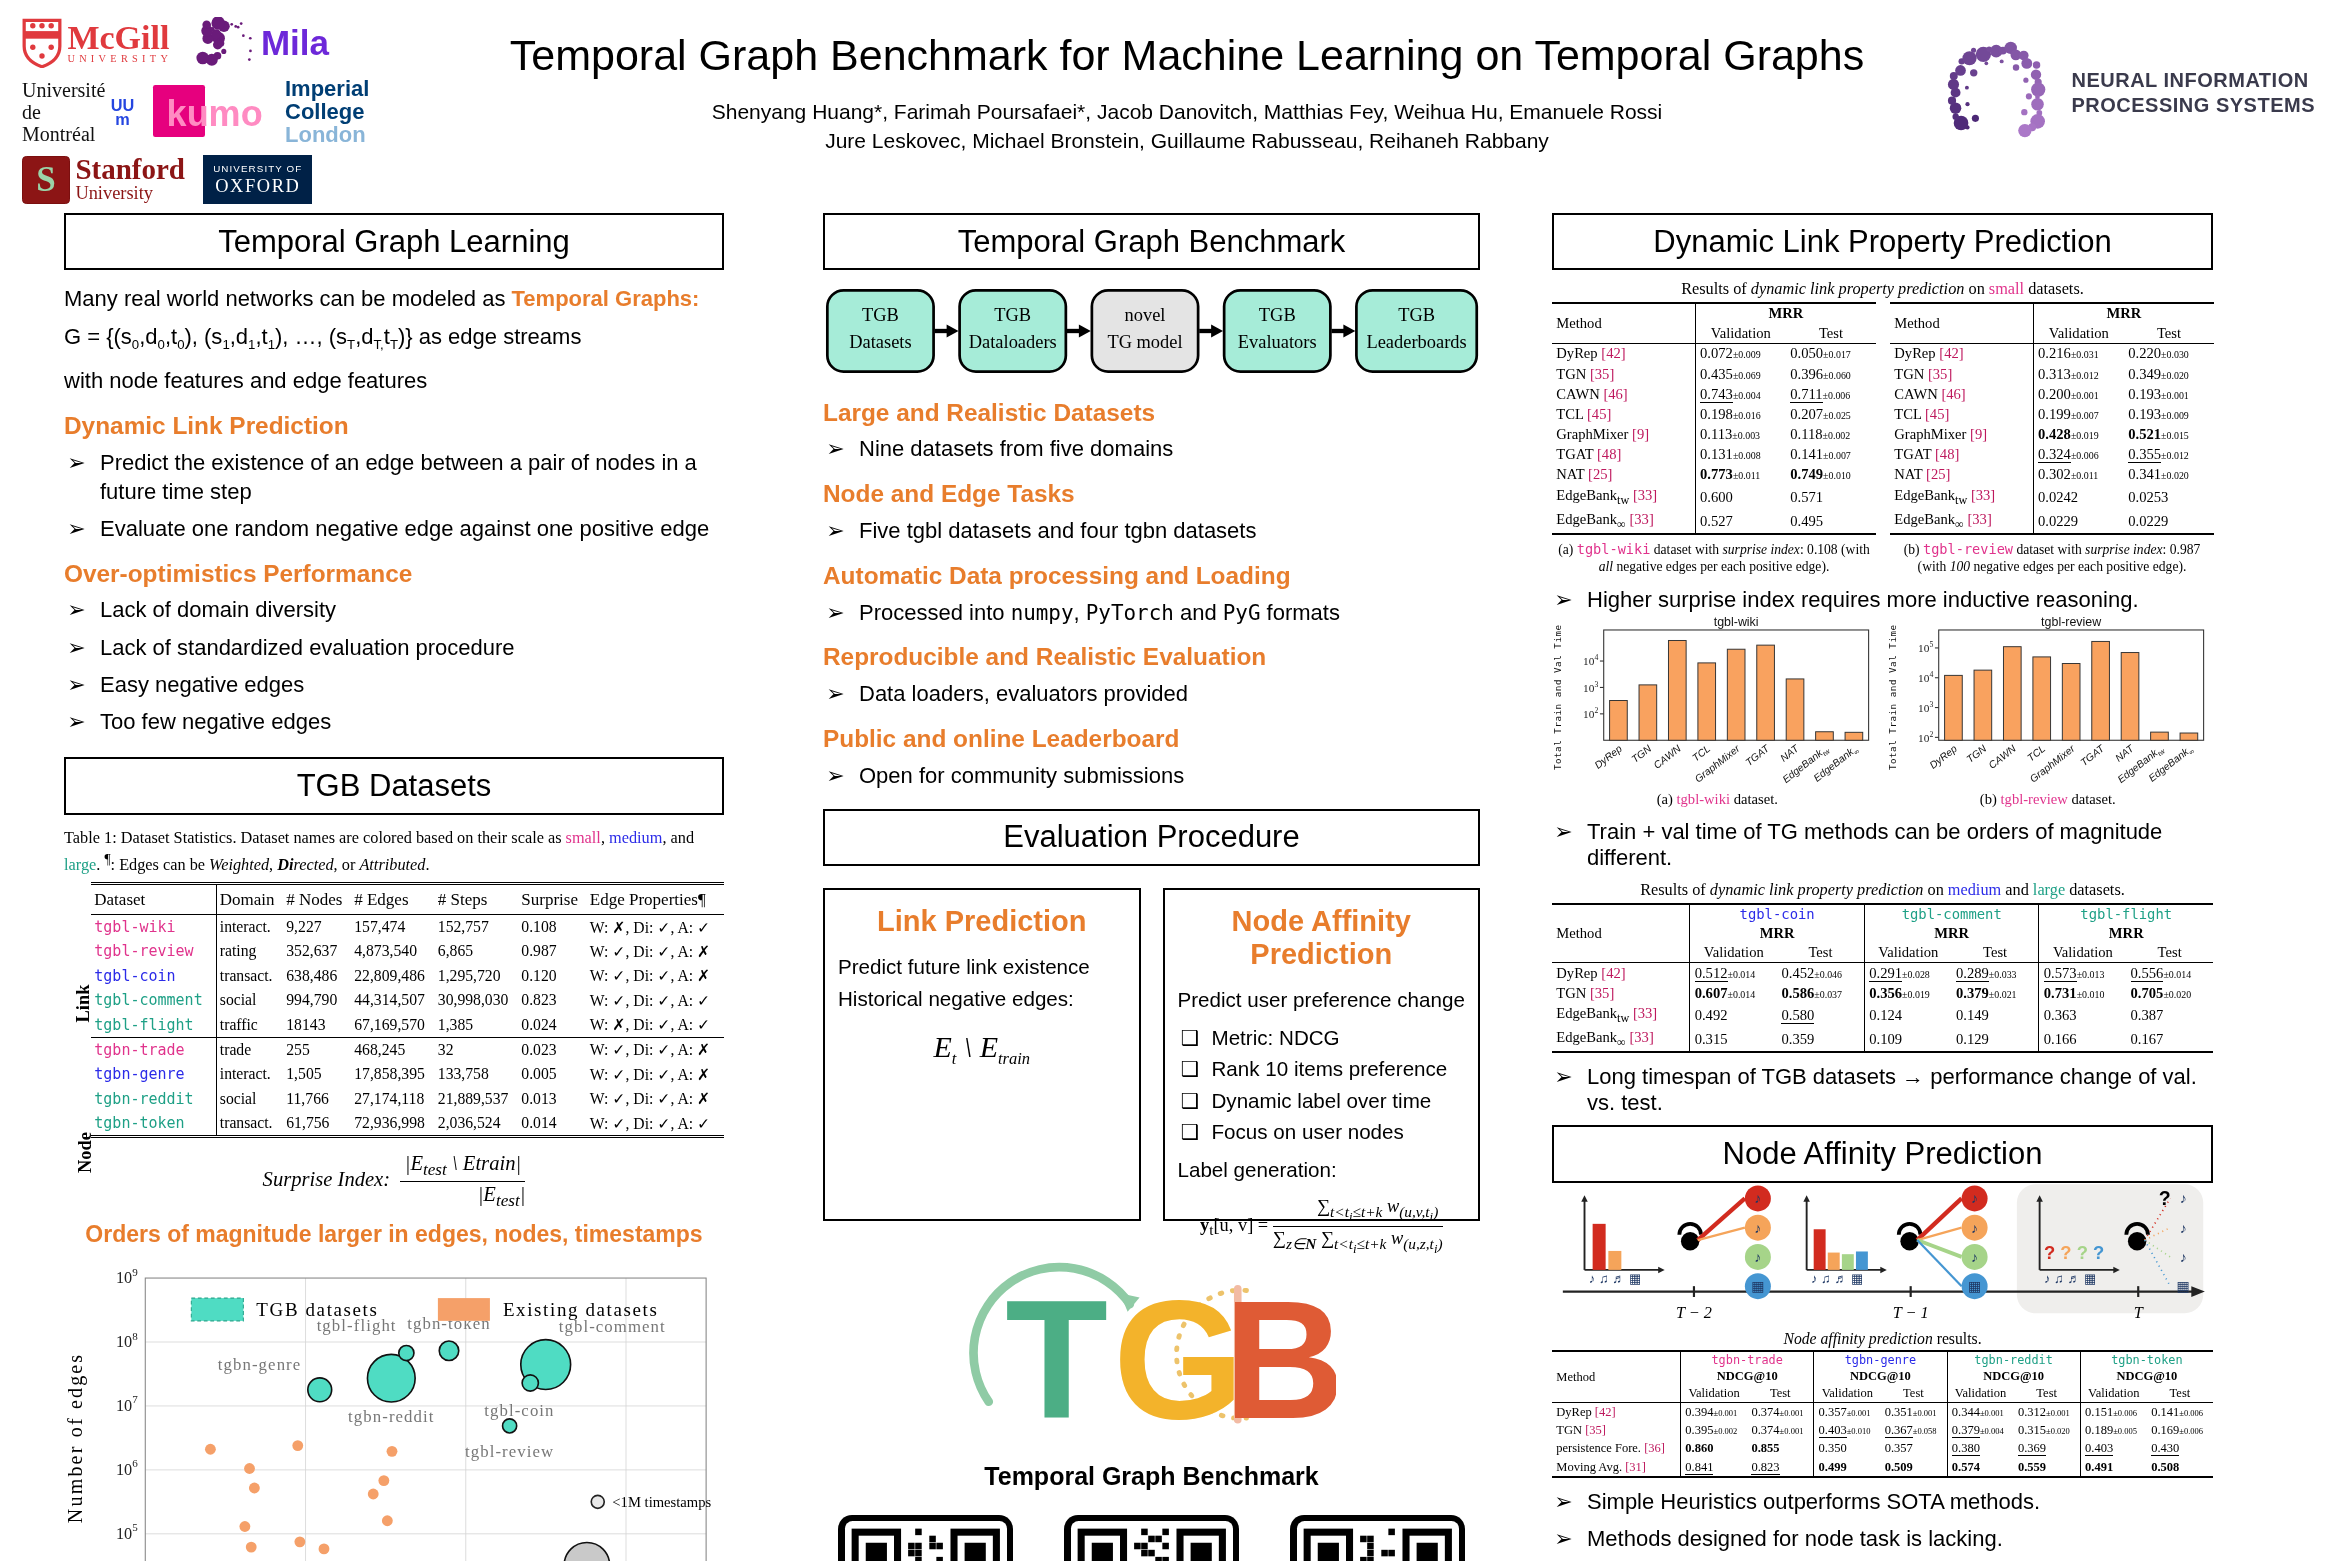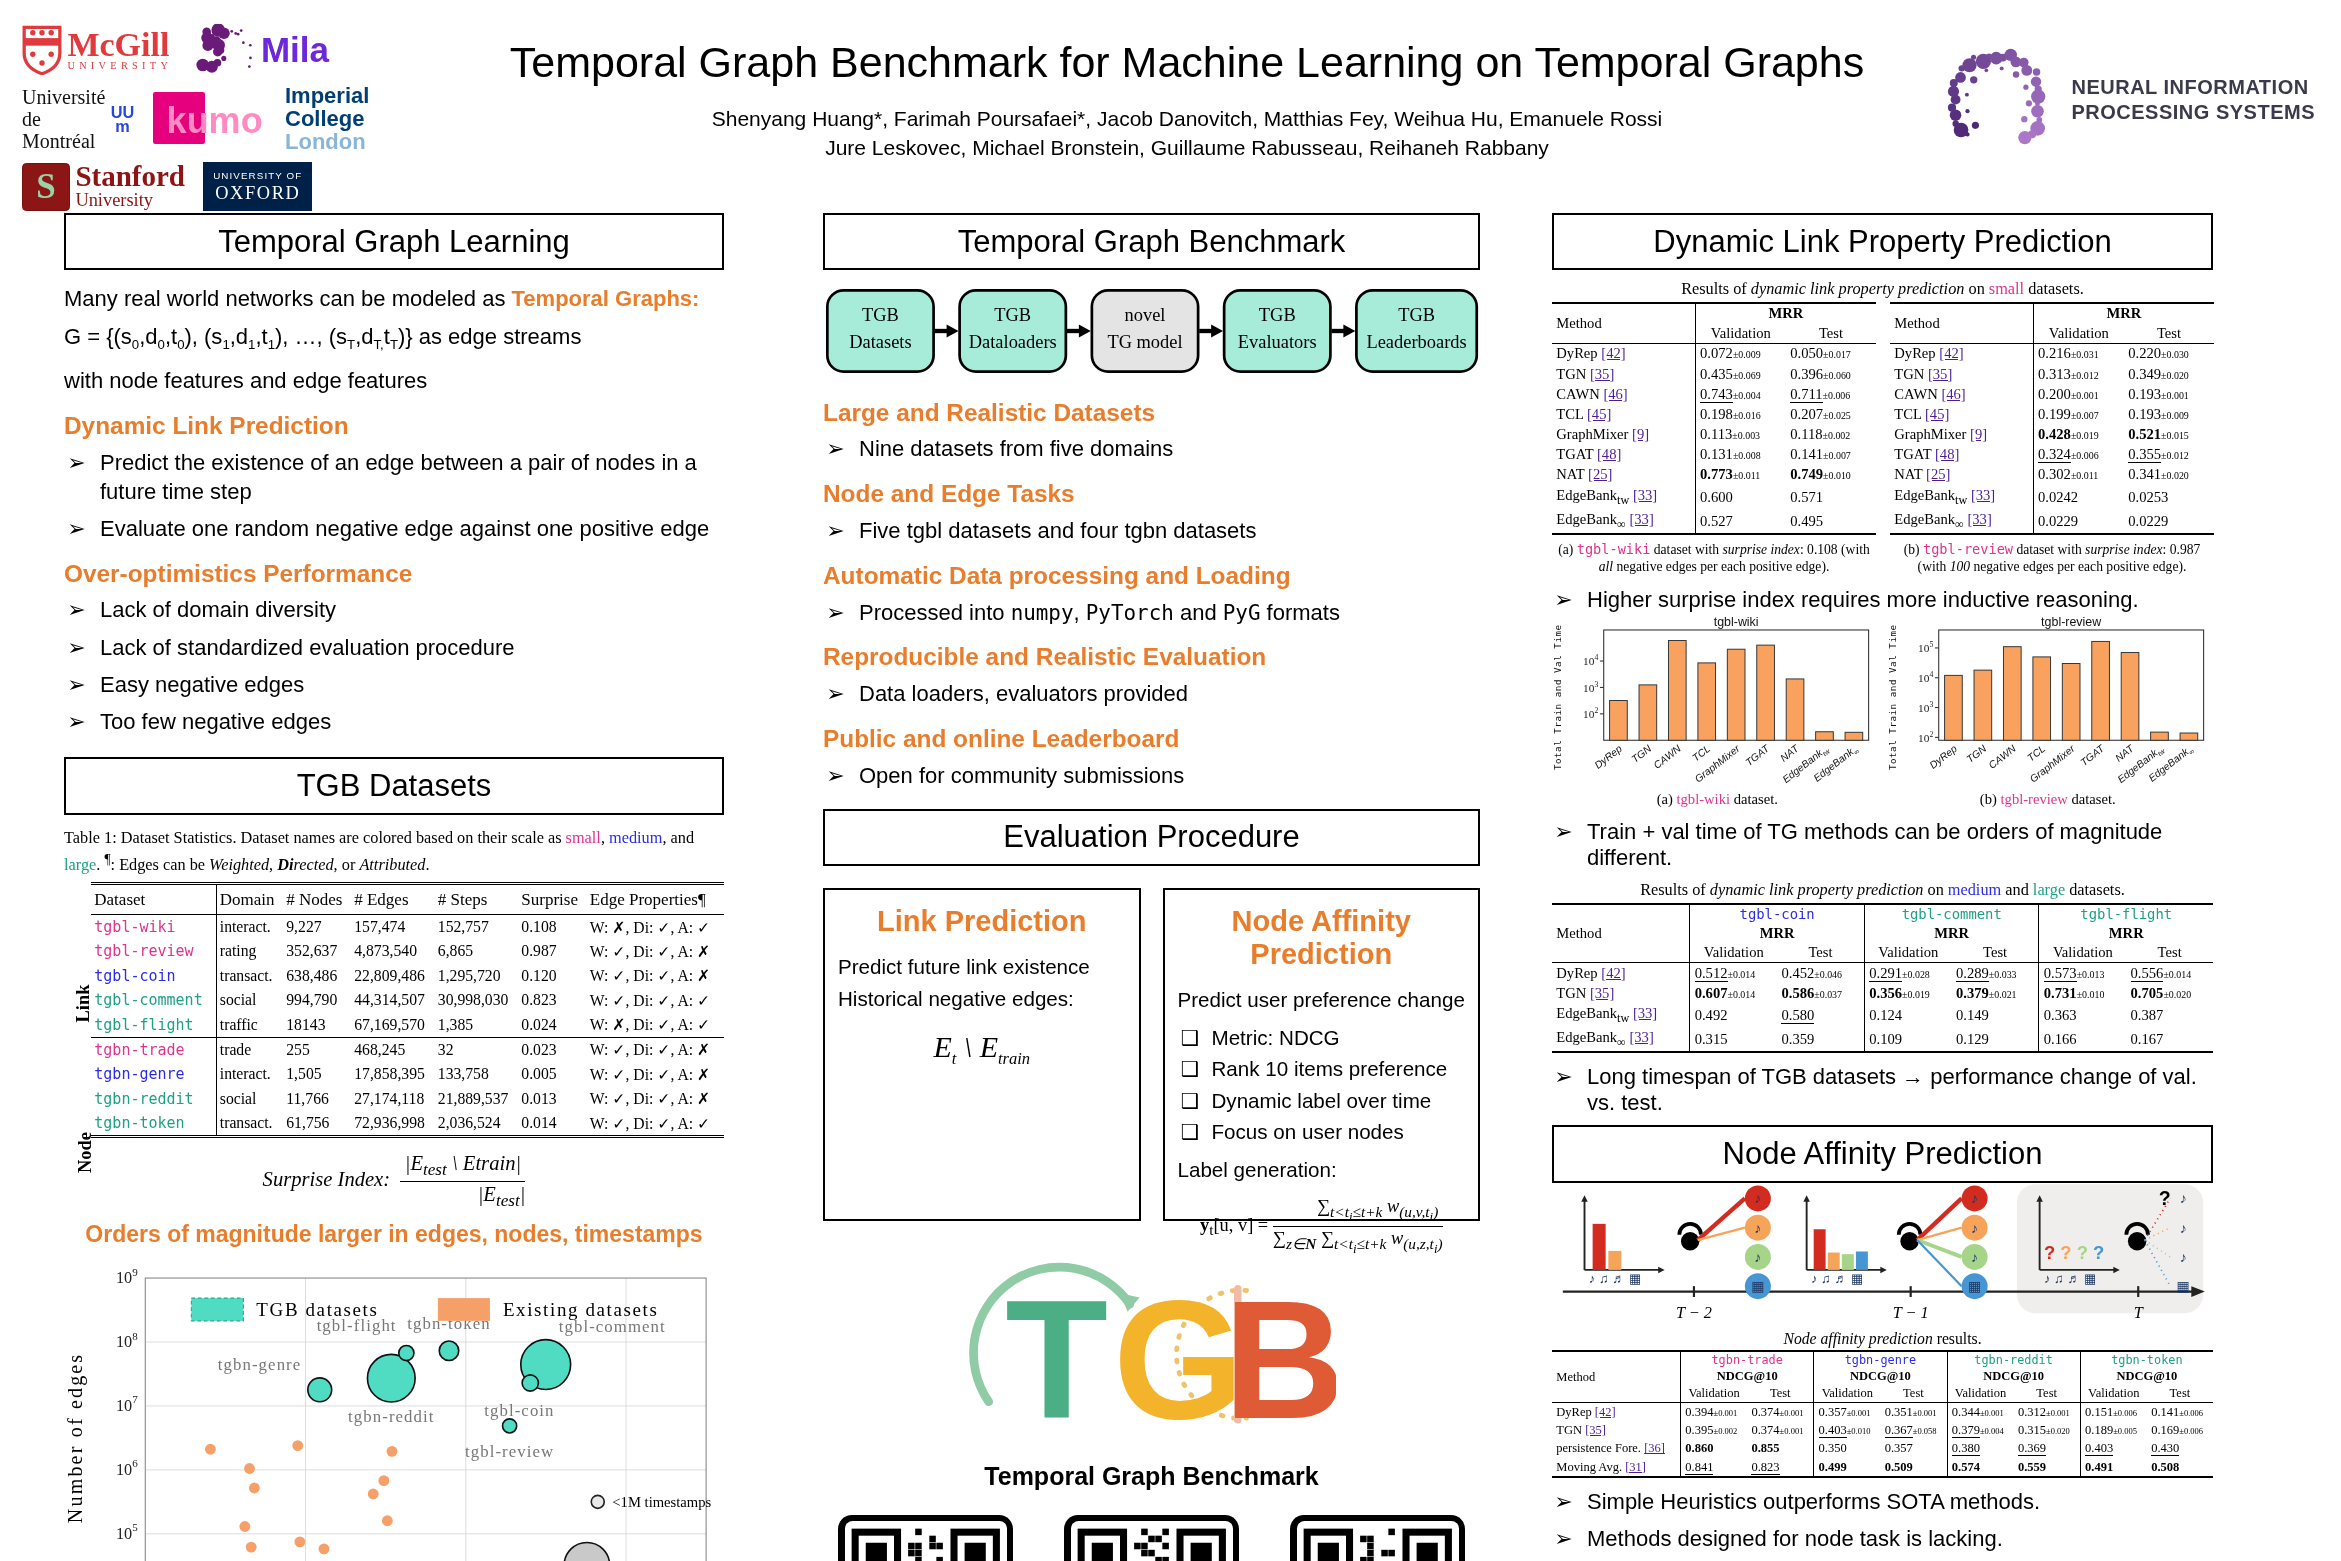--- a/index.html
+++ b/index.html
@@ -3,21 +3,21 @@
 <meta charset="utf-8">
 <style>
   html,body{margin:0;padding:0;background:#fff;}
   #poster{position:relative;width:2342px;height:1561px;background:#fff;overflow:hidden;
           font-family:"Liberation Sans","DejaVu Sans",sans-serif;color:#000;}
   .mono{font-family:"DejaVu Sans Mono","Liberation Mono",monospace;}
   .pink{color:#E0338C;} .blue{color:#2B2BE8;} .green{color:#1EA086;}
   .oh{color:#E87D2C;font-weight:bold;font-size:24.4px;margin:16.3px 0 4.3px 0;}
   .oh.center{text-align:center;font-size:23px;margin:9.8px 0 0 0;}
   
-  header{position:absolute;left:0;top:16px;width:2342px;height:211px;}
+  header{position:absolute;left:0;top:9px;width:2342px;height:211px;}
   #logos{position:absolute;left:22px;top:7.6px;width:369px;}
   .lrow{display:flex;align-items:center;gap:18.4px;margin-bottom:8.7px;}
   .logo{display:flex;align-items:center;gap:5.4px;}
   .mcg1{color:#E03A3E;font-family:"Liberation Serif",serif;font-weight:bold;font-size:34px;line-height:31px;}
   .mcg2{color:#E03A3E;font-size:10.3px;letter-spacing:4.3px;font-family:"Liberation Serif",serif;}
   .milat{color:#6d28d9;font-weight:bold;font-size:35px;}
   .udem-txt div{font-family:"Liberation Serif",serif;font-size:20px;line-height:22px;color:#111;}
   .udem-mark{color:#2546E0;font-weight:bold;font-size:16.3px;line-height:14px;text-align:center;}
   .kumo-wrap{position:relative;width:114px;height:54px;}
   .kumo-box{position:absolute;left:0;top:0;width:52px;height:52px;background:#E6007E;border-radius:2.2px;}
@@ -85,21 +85,21 @@
   
   .rescap{font-family:"Liberation Serif",serif;font-size:16.3px;text-align:center;margin:8.7px 0 3.3px 0;}
   table.res{border-collapse:collapse;font-family:"Liberation Serif",serif;border-top:2.2px solid #000;border-bottom:2.2px solid #000;}
   table.res th{font-weight:normal;padding:1.1px 4.3px;}
   table.res td{padding:1.6px 4.3px;white-space:nowrap;}
   table.res .metric{font-weight:bold;}
   table.res thead{border-bottom:1.6px solid #000;}
   .pm{font-size:0.68em;}
   .val.b{font-weight:bold;}
   .val.u{border-bottom:1.6px solid #000;}
-  .ref{color:#4c1d95;text-decoration:underline;}
+  .ref{color:#be185d;}
   .small-tables{display:flex;gap:14px;margin-top:3.3px;}
   .small-tables table{font-size:14.6px;width:324px;}
   .small-tables td:nth-child(2),.small-tables th.vs{border-left:1.1px solid #000;}
   .subcap{font-family:"Liberation Serif",serif;font-size:13.6px;margin:5.4px 0 0 0;line-height:1.3;text-align:center;}
   .rbullet{font-size:22px;margin:11px 0 4.3px 0;padding-left:35px;position:relative;}
   .rbullet::before{content:"➢";position:absolute;left:2.2px;top:0;}
   .bar-row{display:flex;gap:11px;margin-top:2.2px;}
   .bar-caps{display:flex;margin-top:1.1px;}
   .bar-caps span{flex:1;text-align:center;font-family:"Liberation Serif",serif;font-size:14.6px;}
   table.ml{width:100%;font-size:14.6px;margin-top:1.1px;}

